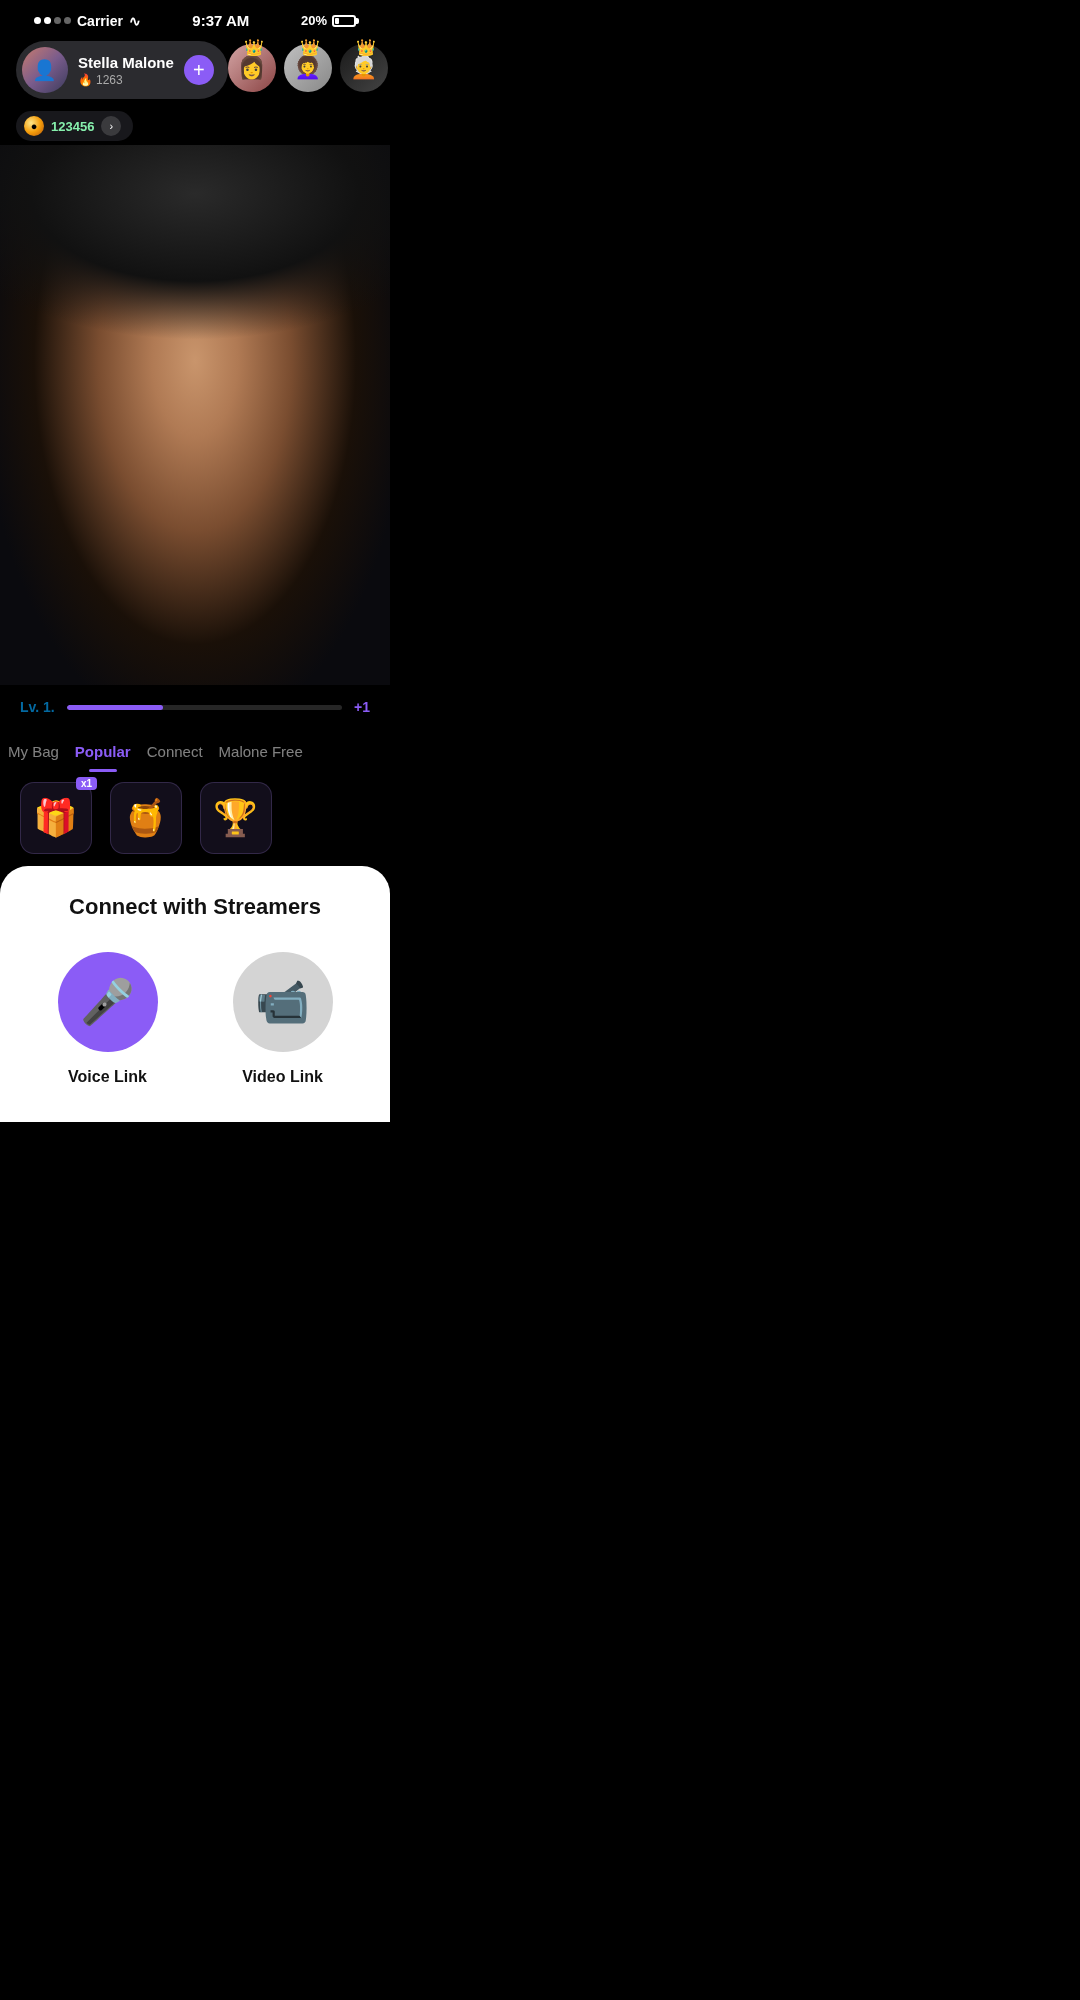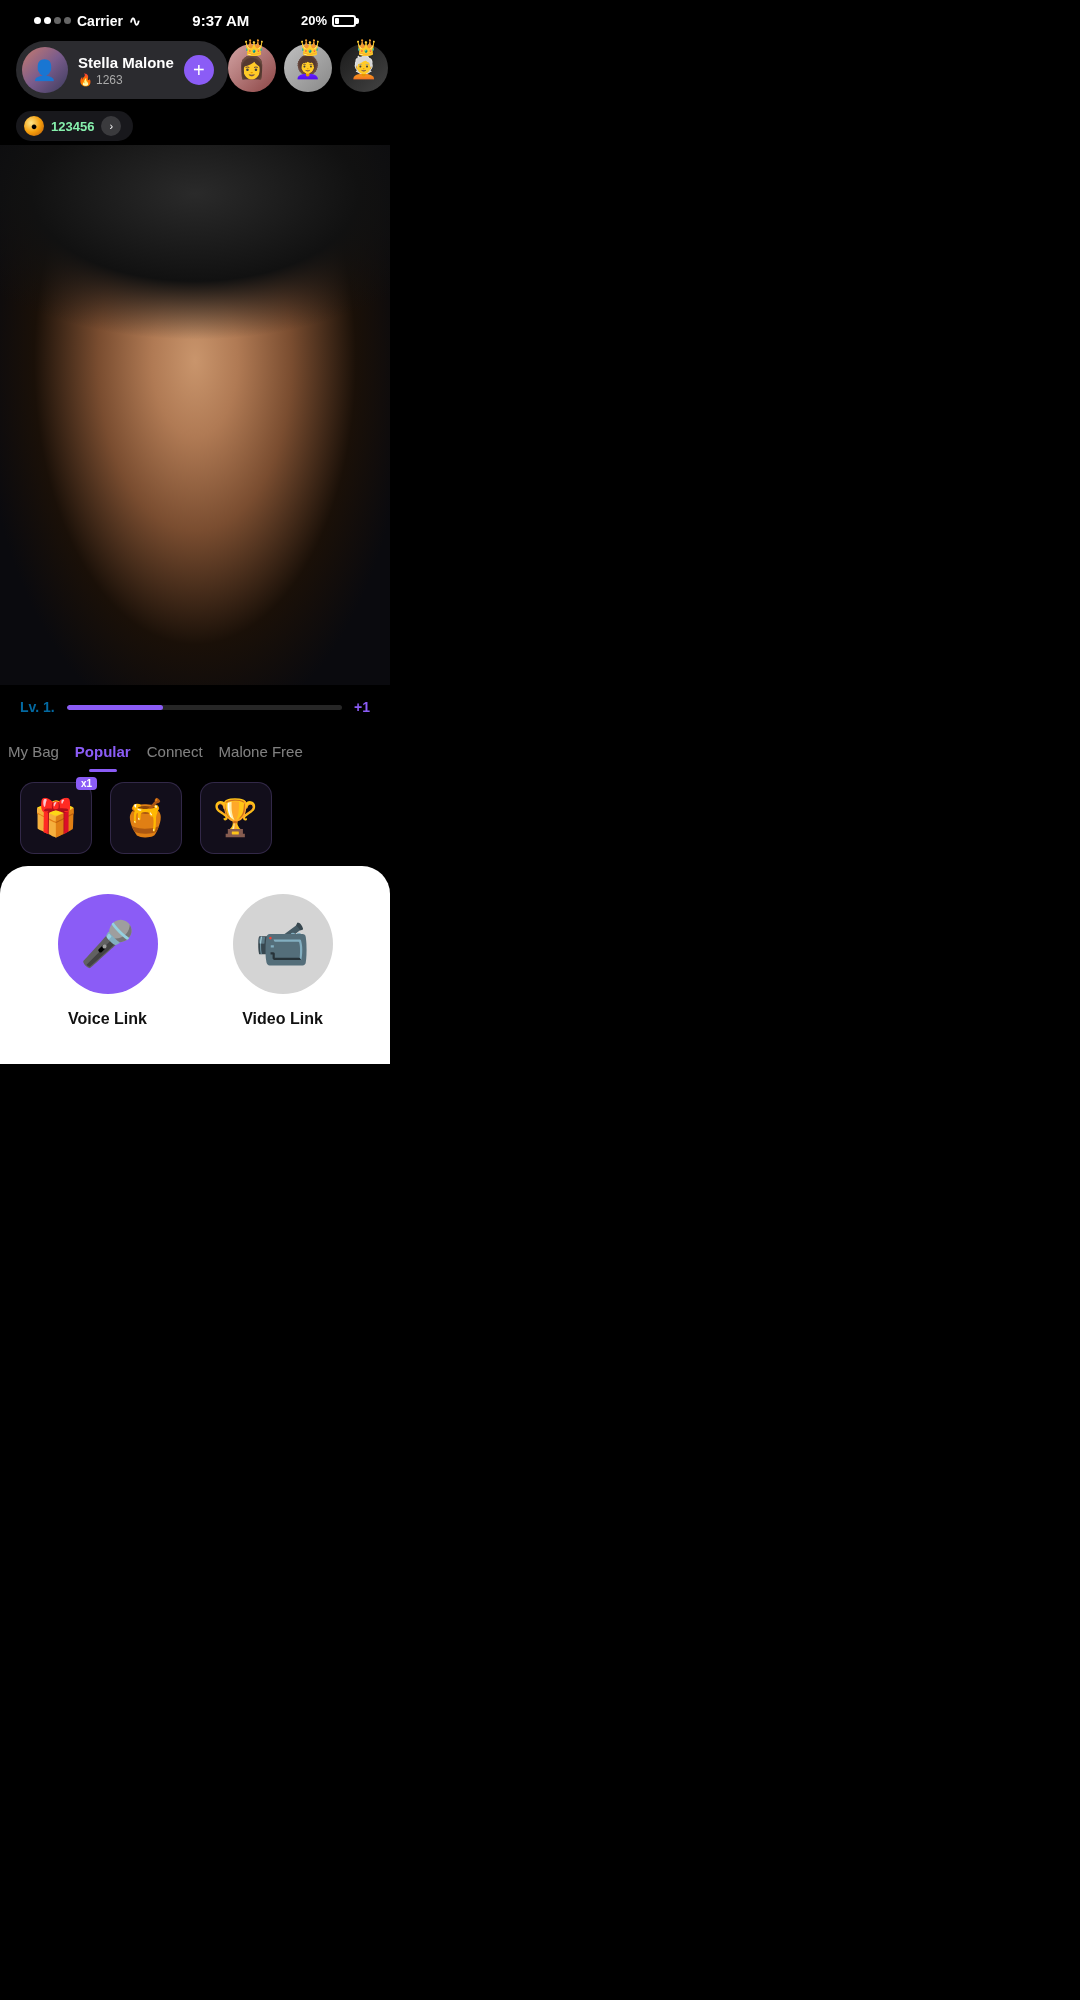--- a/index.html
+++ b/index.html
@@ -451,20 +451,21 @@
   </div>
   <div class="gift-item">
     <div class="gift-box">🍯</div>
   </div>
   <div class="gift-item">
     <div class="gift-box">🏆</div>
   </div>
 </div>
 
 <div class="bottom-panel">
+  <div class="connect-title">Connect with Streamers</div>
   <div class="connect-options">
     <div class="connect-option">
       <button class="connect-btn voice">
         <span class="connect-btn-icon">🎤</span>
       </button>
       <span class="connect-label">Voice Link</span>
     </div>
     <div class="connect-option">
       <button class="connect-btn video">
         <span class="connect-btn-icon" style="color:#fff;">📹</span>

